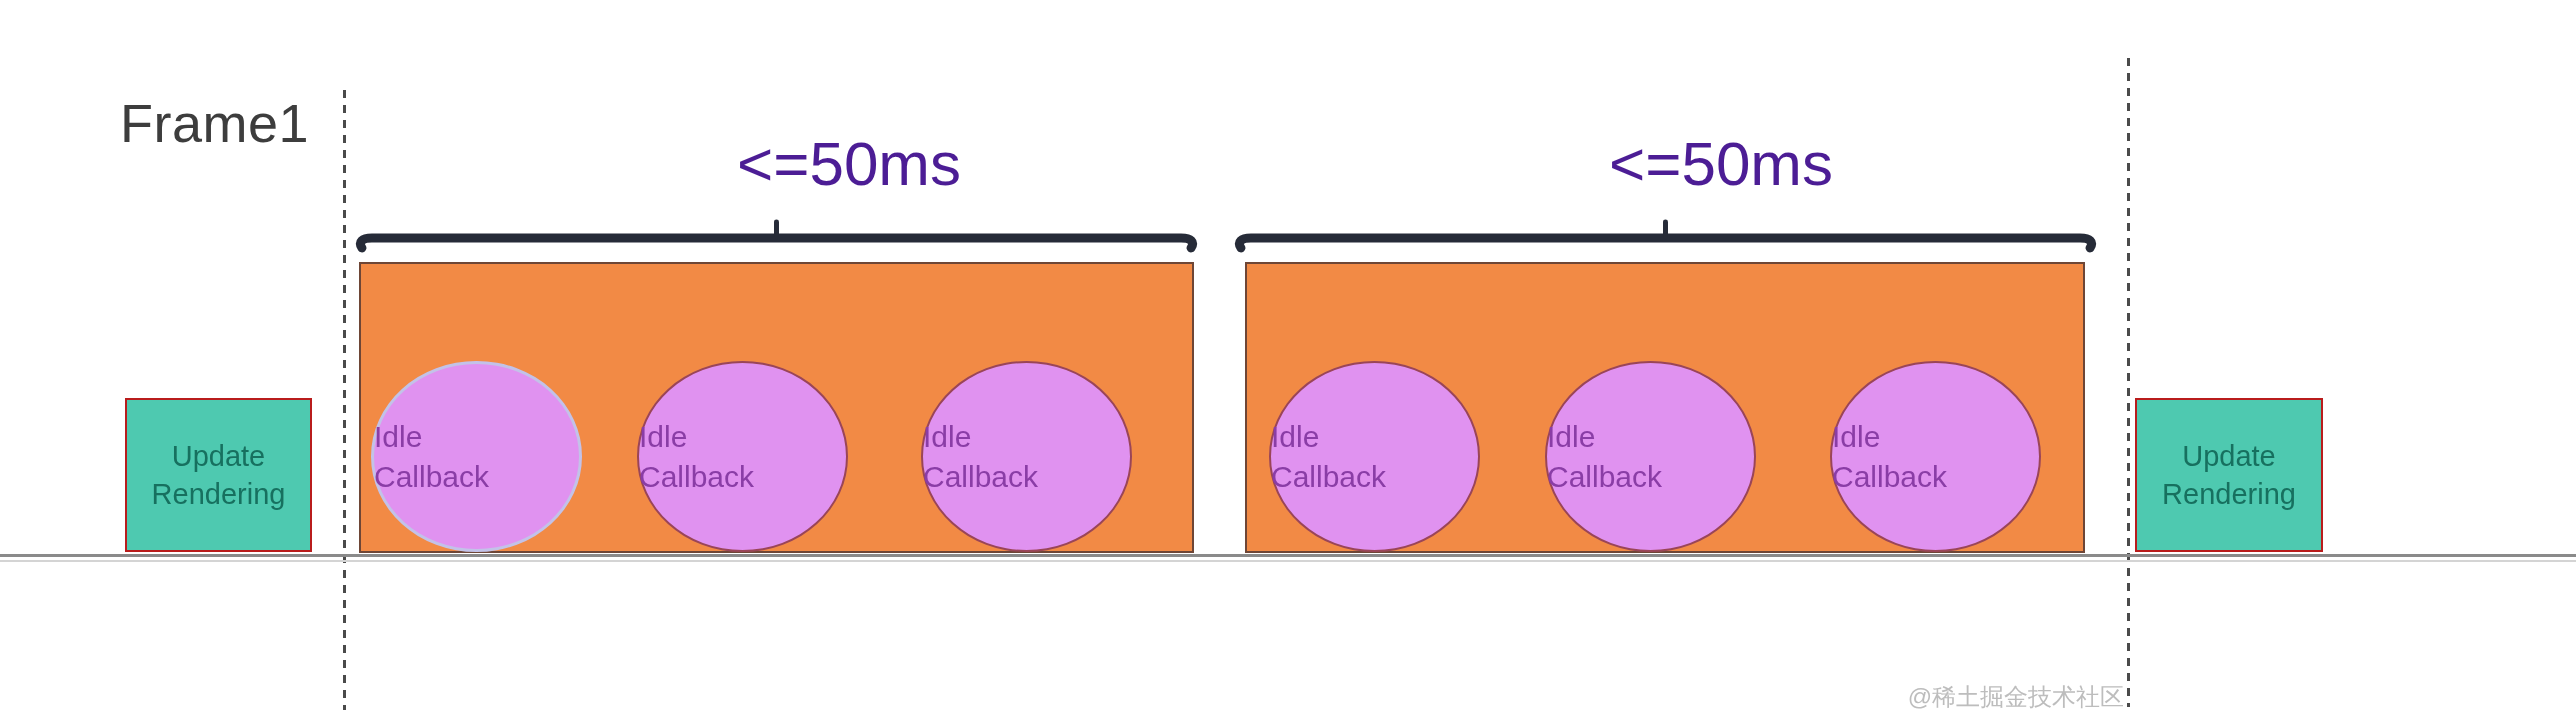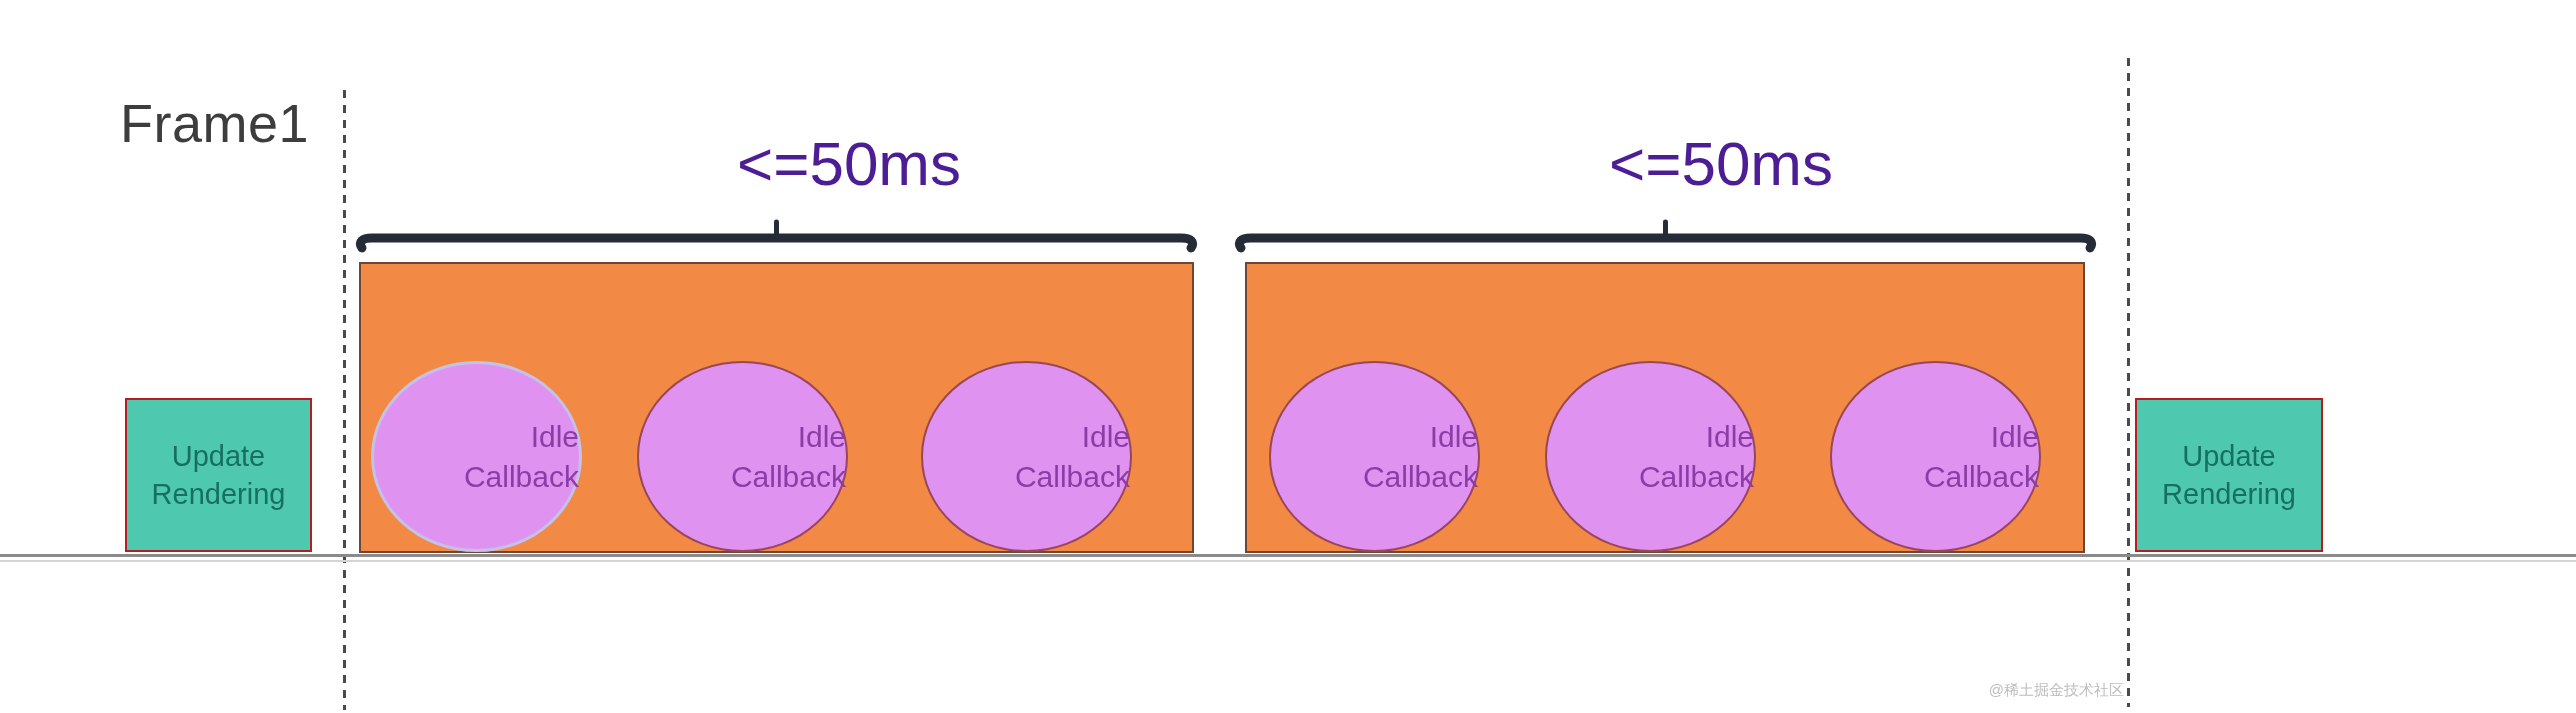--- a/index.html
+++ b/index.html
@@ -38,21 +38,21 @@
   .idle-block {
     position: absolute; top: 262px; height: 291px;
     background: #f28a45; border: 2px solid #6e4636;
   }
   .idle-block.ib1 { left: 359px; width: 835px; }
   .idle-block.ib2 { left: 1245px; width: 840px; }
 
   .callback-ellipse {
     position: absolute; top: 361px; width: 211px; height: 191px;
     background: #e092f0; border: 2px solid #9a4558; border-radius: 50%;
-    display: flex; flex-direction: column; align-items: flex-end; justify-content: center;
+    display: flex; flex-direction: column; align-items: flex-start; justify-content: center;
     text-align: center; color: #8a3da6; font-size: 30px; line-height: 40px;
   }
   .callback-ellipse.highlight { border: 3px solid #c3c2e8; }
   .callback-ellipse.e1 { left: 371px; }
   .callback-ellipse.e2 { left: 637px; }
   .callback-ellipse.e3 { left: 921px; }
   .callback-ellipse.e4 { left: 1269px; }
   .callback-ellipse.e5 { left: 1545px; }
   .callback-ellipse.e6 { left: 1830px; }
 
@@ -62,21 +62,21 @@
     display: flex; flex-direction: column; align-items: center; justify-content: center;
     text-align: center; color: #17705f; font-size: 29px; line-height: 38px;
   }
   .update-box.u1 { left: 125px; width: 187px; }
   .update-box.u2 { left: 2135px; width: 188px; }
 
   .baseline-dark  { position: absolute; left: 0; top: 554px; width: 2576px; height: 3px; background: #8a8a8a; }
   .baseline-light { position: absolute; left: 0; top: 560px; width: 2576px; height: 2px; background: #d4d4d4; }
 
   .watermark {
-    position: absolute; right: 8px; top: 681px; font-size: 15px; color: #bdbdbd; white-space: nowrap; margin-left: 32px;
+    position: absolute; right: 8px; top: 681px; font-size: 24px; color: #bdbdbd; white-space: nowrap; margin-left: 32px;
   }
 </style>
 </head>
 <body>
 
 <div class="stage">
 
   <div class="frame-label f1">Frame1</div>
 
   <div class="boundary b1"></div>

